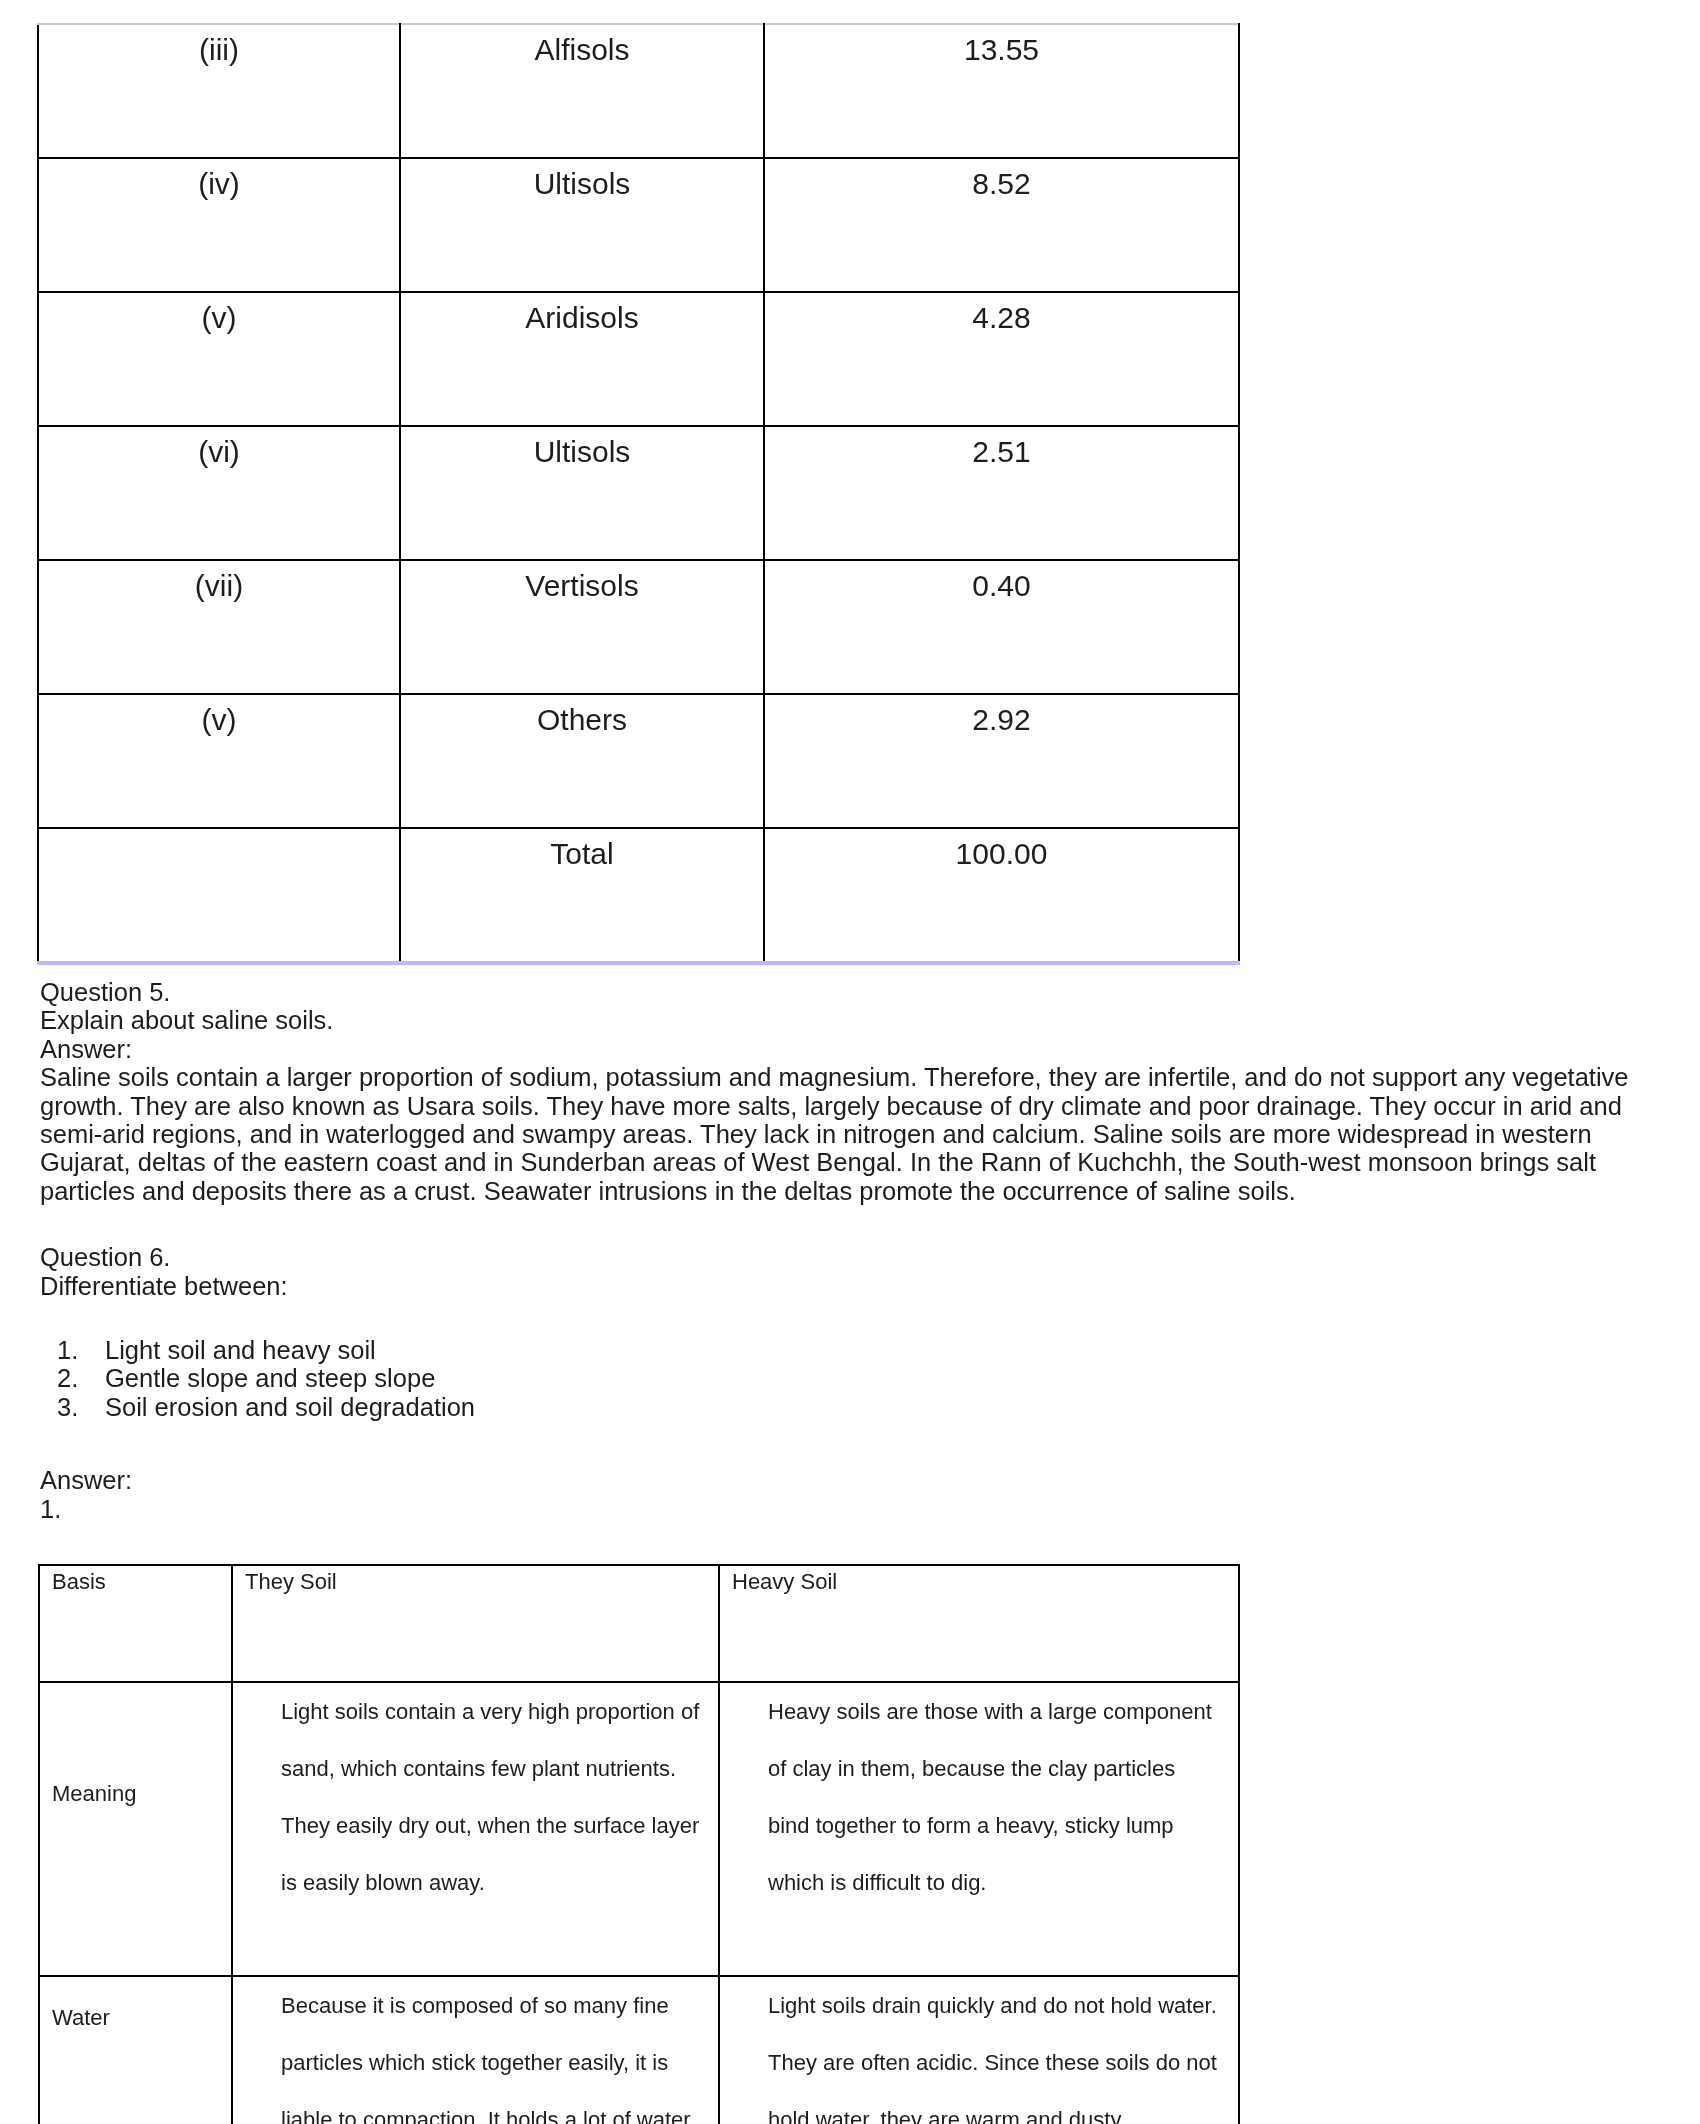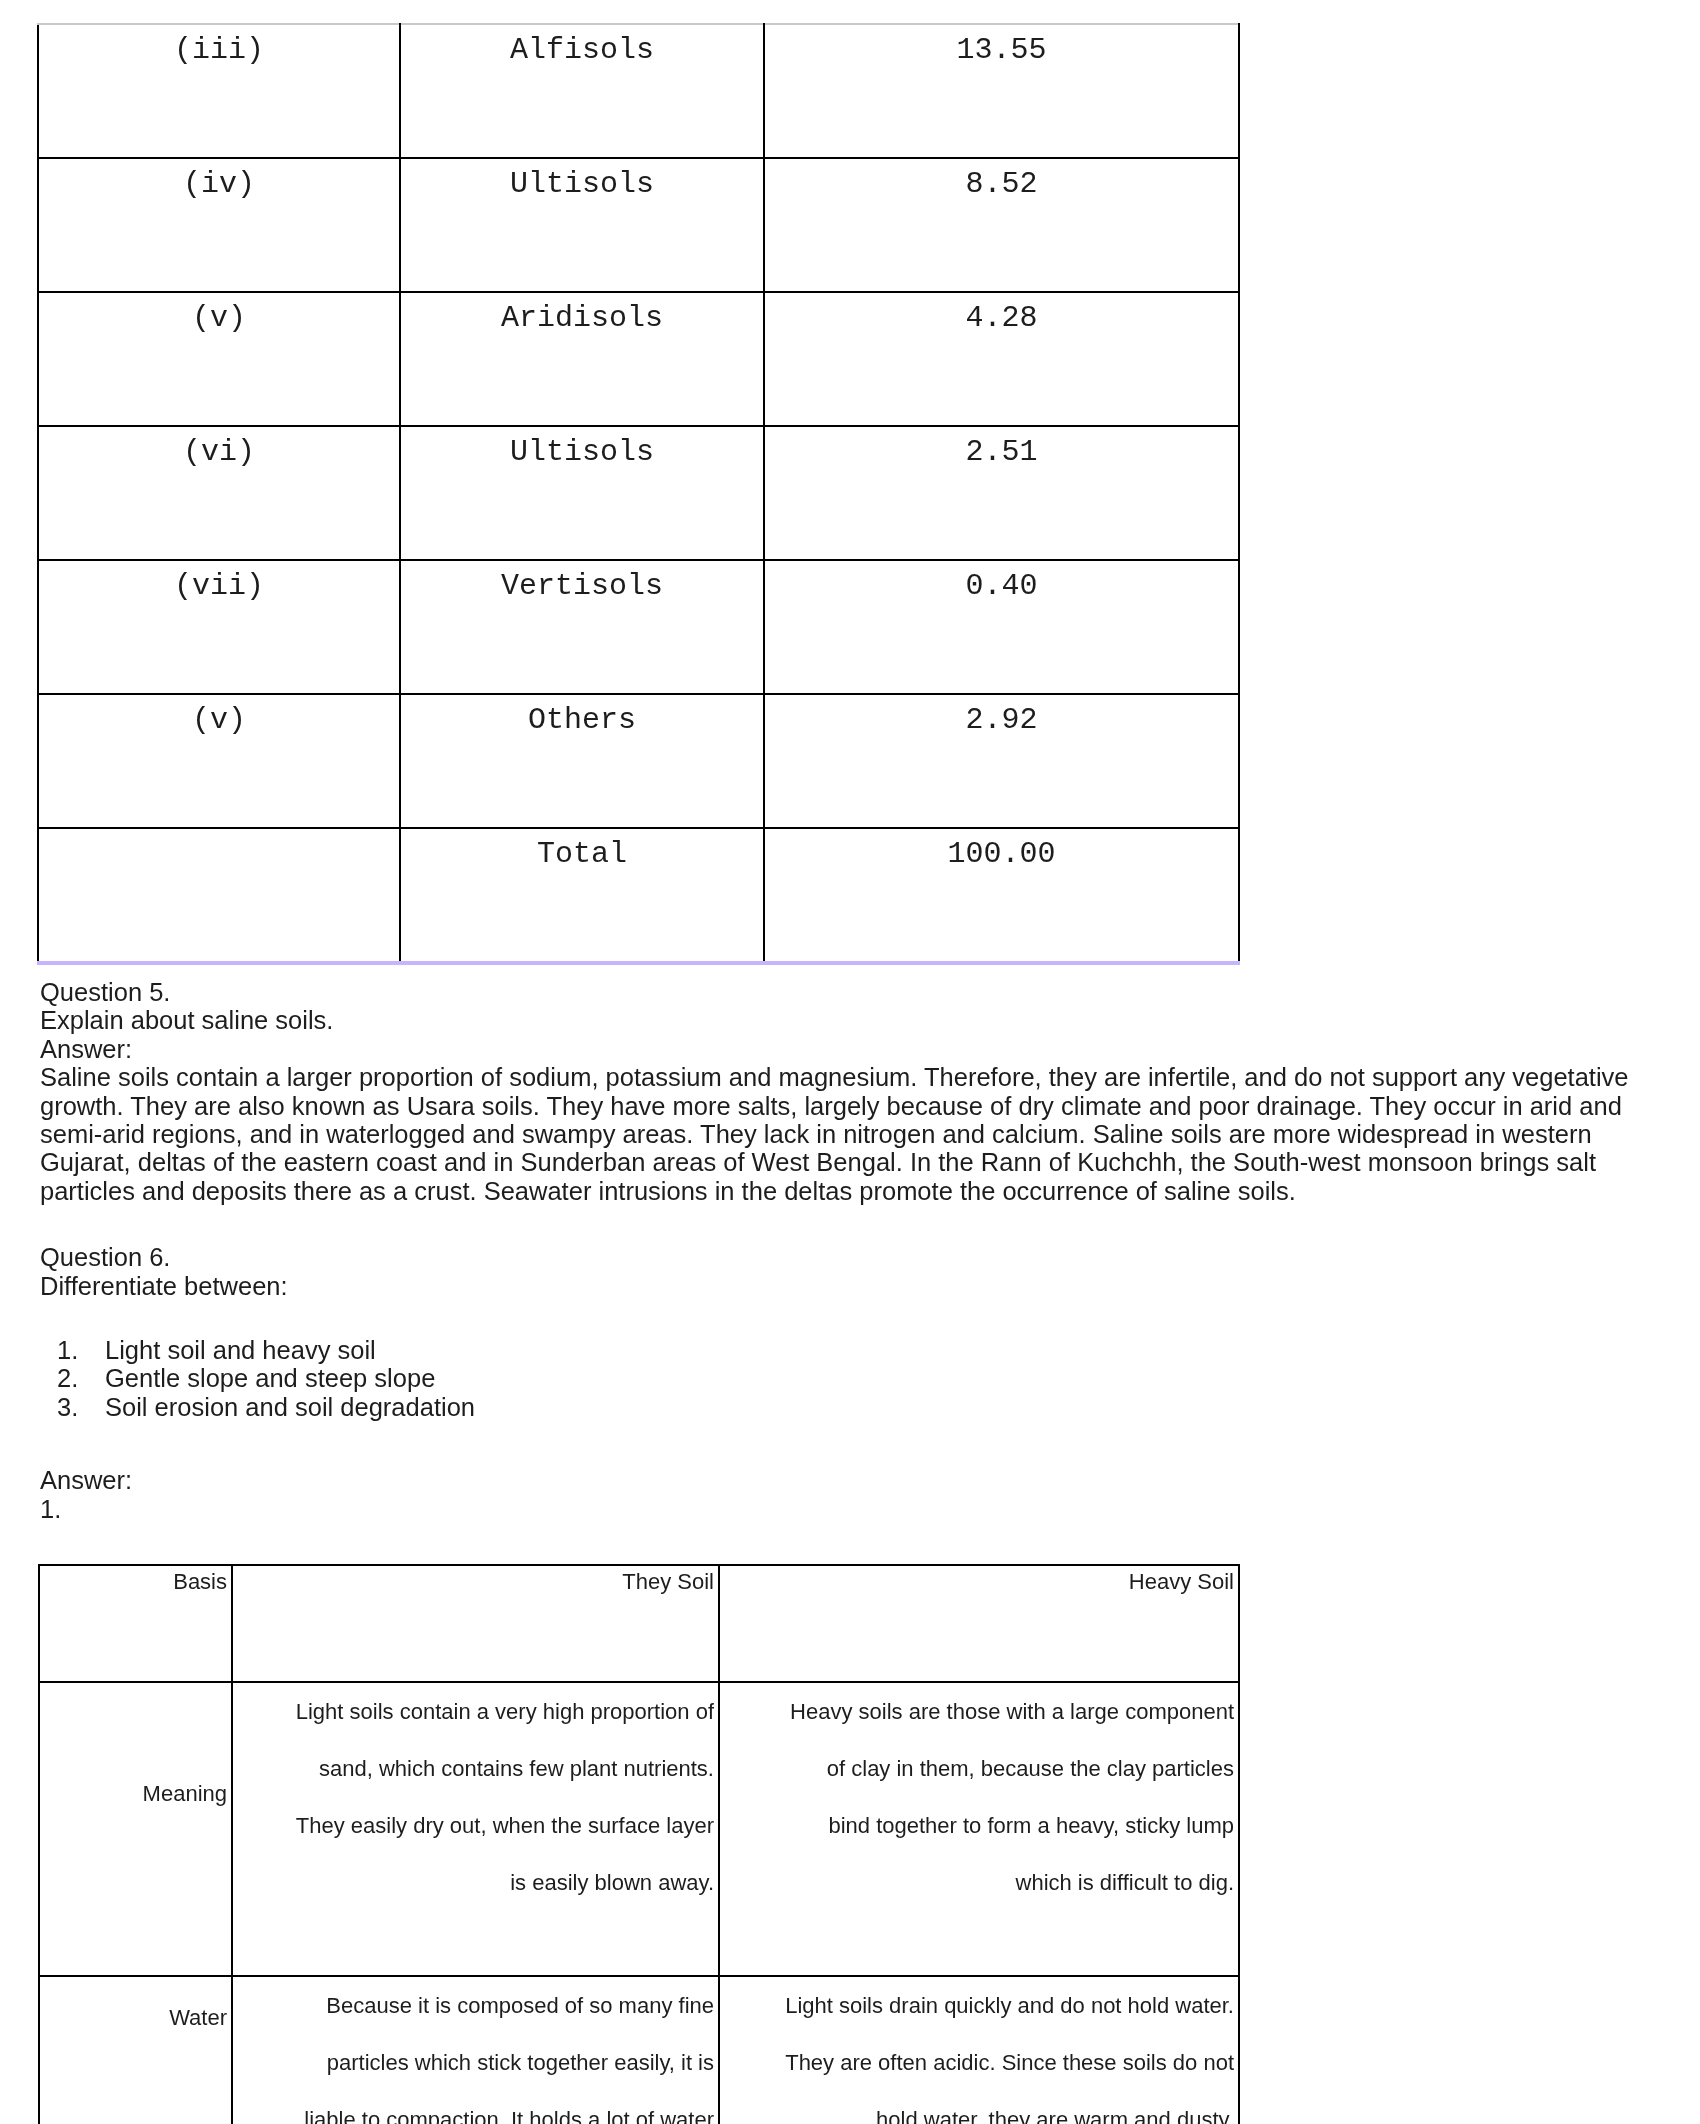--- a/index.html
+++ b/index.html
@@ -3,21 +3,21 @@
 <meta charset="utf-8">
 <style>
   html,body{margin:0;padding:0;background:#ffffff;}
   body{
     width:1700px;height:2124px;overflow:hidden;position:relative;
     font-family:"Liberation Sans","DejaVu Sans",sans-serif;
     color:#1d1d1d;
   }
   
   table{border-collapse:collapse;table-layout:fixed;}
-  .t1{margin:23px 0 0 37px;width:1201px;font-family:Liberation Mono, monospace;}
+  .t1{margin:23px 0 0 37px;width:1201px;}
   .t1 td{
     border:2px solid #000;
     height:123px;
     vertical-align:top;
     text-align:center;
     font-size:30px;
     padding-top:8px;
   }
   .t1 tr:first-child td{border-top:2px solid #c9c9c9;}
   .t1 tr:last-child td{border-bottom:4px solid #c4b5fd;}
@@ -27,23 +27,23 @@
   .sec-q6{margin-top:38px;}
   .dlist{margin-top:36px;}
   .dlist .li{display:flex;}
   .dlist .num{margin-left:17px;width:48px;flex:0 0 48px;}
   .answer2{margin-top:45px;}
   
   .t2{margin:41px 0 0 38px;width:1200px;}
   .t2 td{
     border:2px solid #000;
     vertical-align:top;
-    text-align:right;
+    text-align:left;
     font-size:22px;
-    padding:0 4px 0 18px;
+    padding:0 4px 0 12px;
   }
   .t2 .hdr td{height:112px;padding-top:3px;}
   .t2 .r-meaning td{height:292px;}
   .t2 .r-water td{height:177px;}
   .t2 .cline{line-height:57px;white-space:nowrap;overflow:hidden;margin-left:36px;}
   .t2 .basis-meaning{vertical-align:middle;}
   .t2 .basis-meaning .lbl{position:relative;top:-35px;display:block;}
   .t2 .basis-water{padding-top:28px;}
 </style>
 </head>

